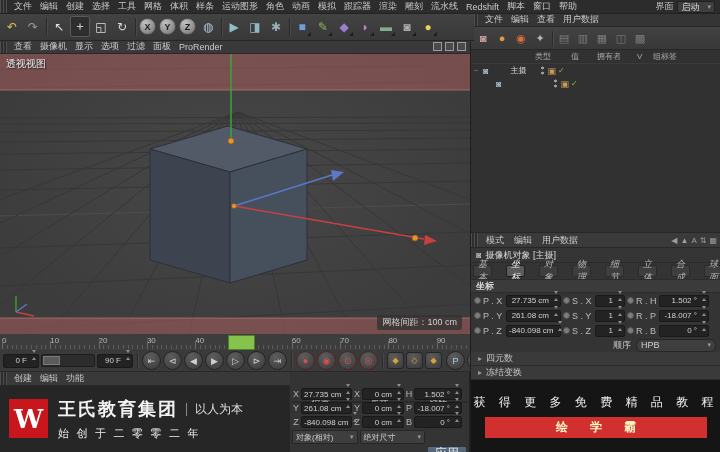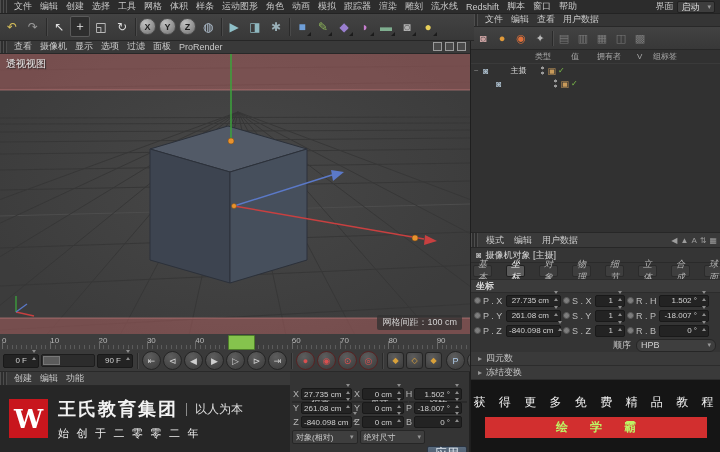--- a/index.html
+++ b/index.html
@@ -142,21 +142,21 @@
   .order-row{height:14px;display:flex;align-items:center;justify-content:flex-end;gap:5px;padding:0 5px;flex:none;}
   .order-dd{width:70px;height:11px;background:#3e3e3e;border:1px solid #262626;border-radius:6px;
             display:flex;align-items:center;padding:0 4px;color:#d0d0d0;}
   .order-dd::after{content:"▾";margin-left:auto;font-size:7px;color:#999;}
   .acc-row{height:13px;display:flex;align-items:center;gap:4px;padding:0 7px;background:#3a3a3a;
            border-bottom:1px solid #2c2c2c;color:#c6c6c6;flex:none;}
   .acc-row::before{content:"▸";color:#999;font-size:8px;}
   
   .ad{flex:1;background:#151515;display:flex;flex-direction:column;align-items:center;justify-content:center;gap:6px;}
   .ad-line1{color:#f0f0f0;font-size:12px;letter-spacing:5px;white-space:nowrap;}
-  .ad-banner{width:222px;background:#d22f2f;color:#bef264;font-size:12px;font-weight:bold;letter-spacing:22px;
+  .ad-banner{width:222px;background:#d22f2f;color:#fef9c3;font-size:12px;font-weight:bold;letter-spacing:22px;
              text-align:center;padding:2px 0 2px 22px;box-sizing:border-box;}
   .ad-line3{color:#e2e2e2;font-size:10px;white-space:nowrap;}
   .ad-line3 .hl{color:#e23a3a;font-weight:bold;}
 </style>
 </head>
 <body>
 
 <div id="app">
 
   <div class="menubar">

